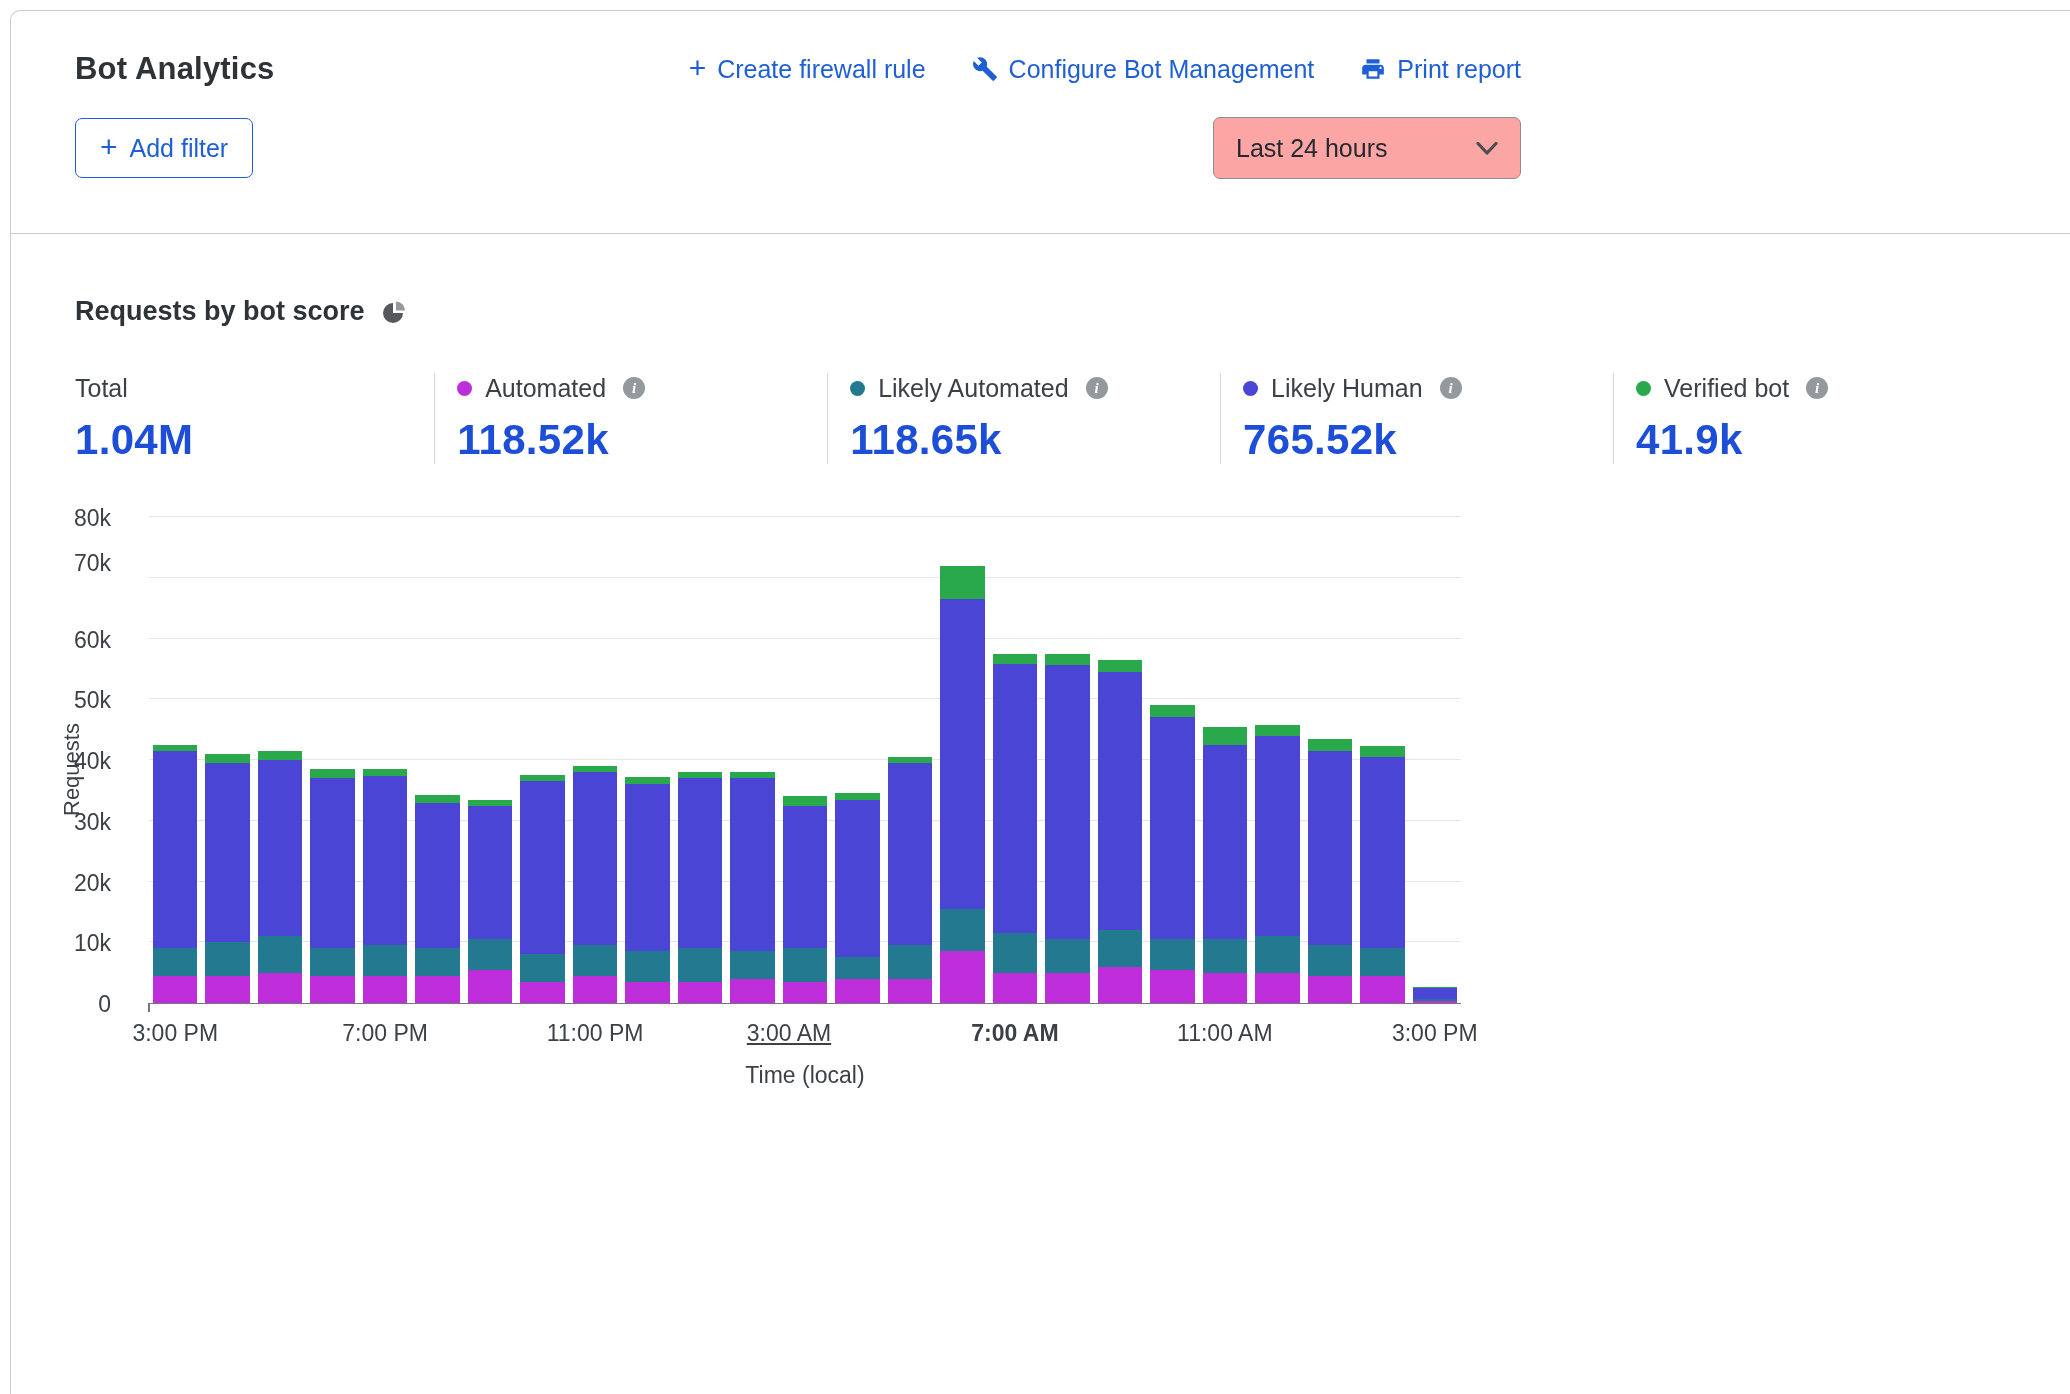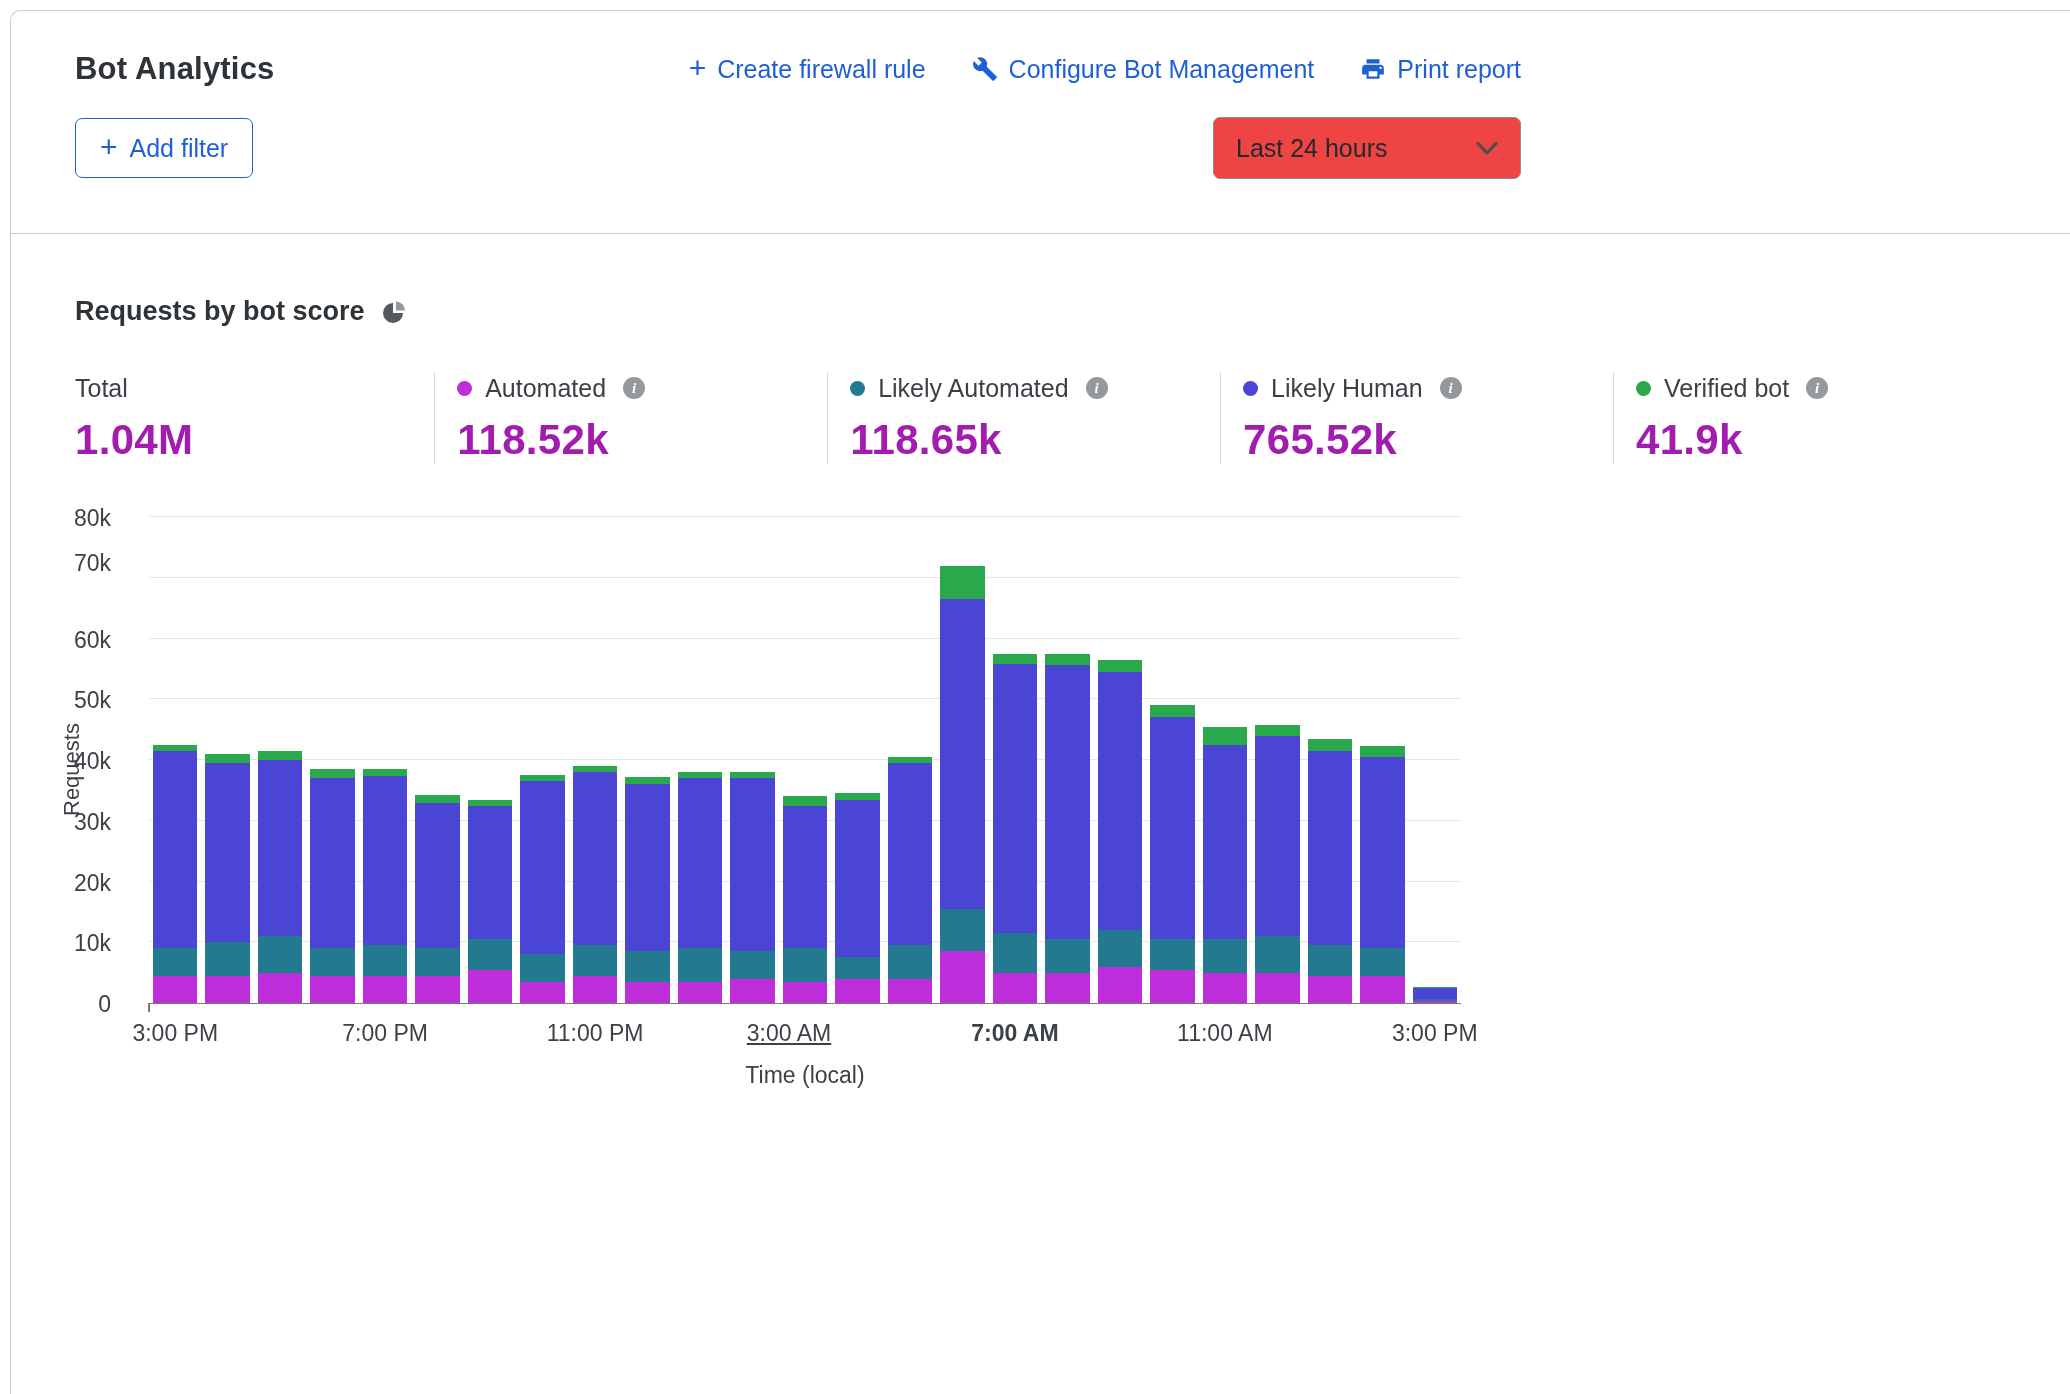--- a/index.html
+++ b/index.html
@@ -18,37 +18,37 @@
   .header-top { width:1446px; display:flex; justify-content:space-between; align-items:center; }
   .page-title { font-size:31px; font-weight:700; color:#2E3338; letter-spacing:0.2px; }
   .actions { display:flex; align-items:center; gap:46px; }
   .action-link { display:flex; align-items:center; gap:11px; color:var(--accent,#1E5FD6);
     font-size:25px; font-weight:500; cursor:pointer; text-decoration:none; }
   .plus-glyph { font-size:30px; font-weight:500; line-height:1; transform:translateY(-1px); }
   .filter-row { width:1446px; margin-top:30px; display:flex; justify-content:space-between; align-items:center; }
   .add-filter-btn { display:inline-flex; align-items:center; gap:12px; height:60px; padding:0 24px;
     background:#fff; border:1px solid var(--accent,#1E5FD6); border-radius:7px;
     color:var(--accent,#1E5FD6); font-size:25px; font-weight:500; cursor:pointer; font-family:inherit; }
-  .select { width:308px; height:62px; border:1px solid #8A8E93; border-radius:7px; background:#ef4444;
+  .select { width:308px; height:62px; border:1px solid #8A8E93; border-radius:7px; background:#fca5a5;
     display:flex; align-items:center; justify-content:space-between; padding:0 22px;
     font-size:25px; color:#24292E; cursor:pointer; }
   .card-body { padding:62px 64px 0; }
   .section-title-row { display:flex; align-items:center; gap:16px; }
   .section-title { font-size:27px; font-weight:700; color:#2E3338; }
   .pie-icon { width:26px; height:26px; }
   .stats { display:flex; margin-top:46px; }
   .stat { width:401px; }
   .stat:first-child { width:367px; }
   .stat + .stat { border-left:1px solid #D6D8DA; padding-left:22px; }
   .stat-label-row { display:flex; align-items:center; gap:13px; font-size:25px; color:#3C4147; line-height:1.2; }
   .dot { width:15px; height:15px; border-radius:50%; flex:0 0 auto; background:#999; }
   .info-icon { width:22px; height:22px; border-radius:50%; background:#94999E; color:#fff;
     display:flex; align-items:center; justify-content:center; font-size:15px; font-weight:700;
     font-family:"Liberation Serif",serif; font-style:italic; cursor:pointer; margin-left:4px; flex:0 0 auto; }
-  .stat-value { margin-top:13px; font-size:42px; font-weight:700; color:#a21caf; letter-spacing:0.3px; }
+  .stat-value { margin-top:13px; font-size:42px; font-weight:700; color:#1d4ed8; letter-spacing:0.3px; }
 
   
   .chart { position:relative; margin-top:40px; margin-left:-10px; height:620px; }
   .y-axis-title { position:absolute; left:-6px; top:312px; transform:rotate(-90deg);
     transform-origin:left top; font-size:22px; color:#3C4147; white-space:nowrap; }
   .ylabels { position:absolute; left:0; top:14px; width:46px; height:486px; }
   .ytick-label { position:absolute; right:0; font-size:23px; color:#3C4147; line-height:28px; }
   .plot { position:absolute; left:84px; top:14px; width:1312px; height:486px;
     border-bottom:1px solid #74787D; }
   .gridline { position:absolute; left:0; right:0; height:1px; background:#E5E6E7; }

